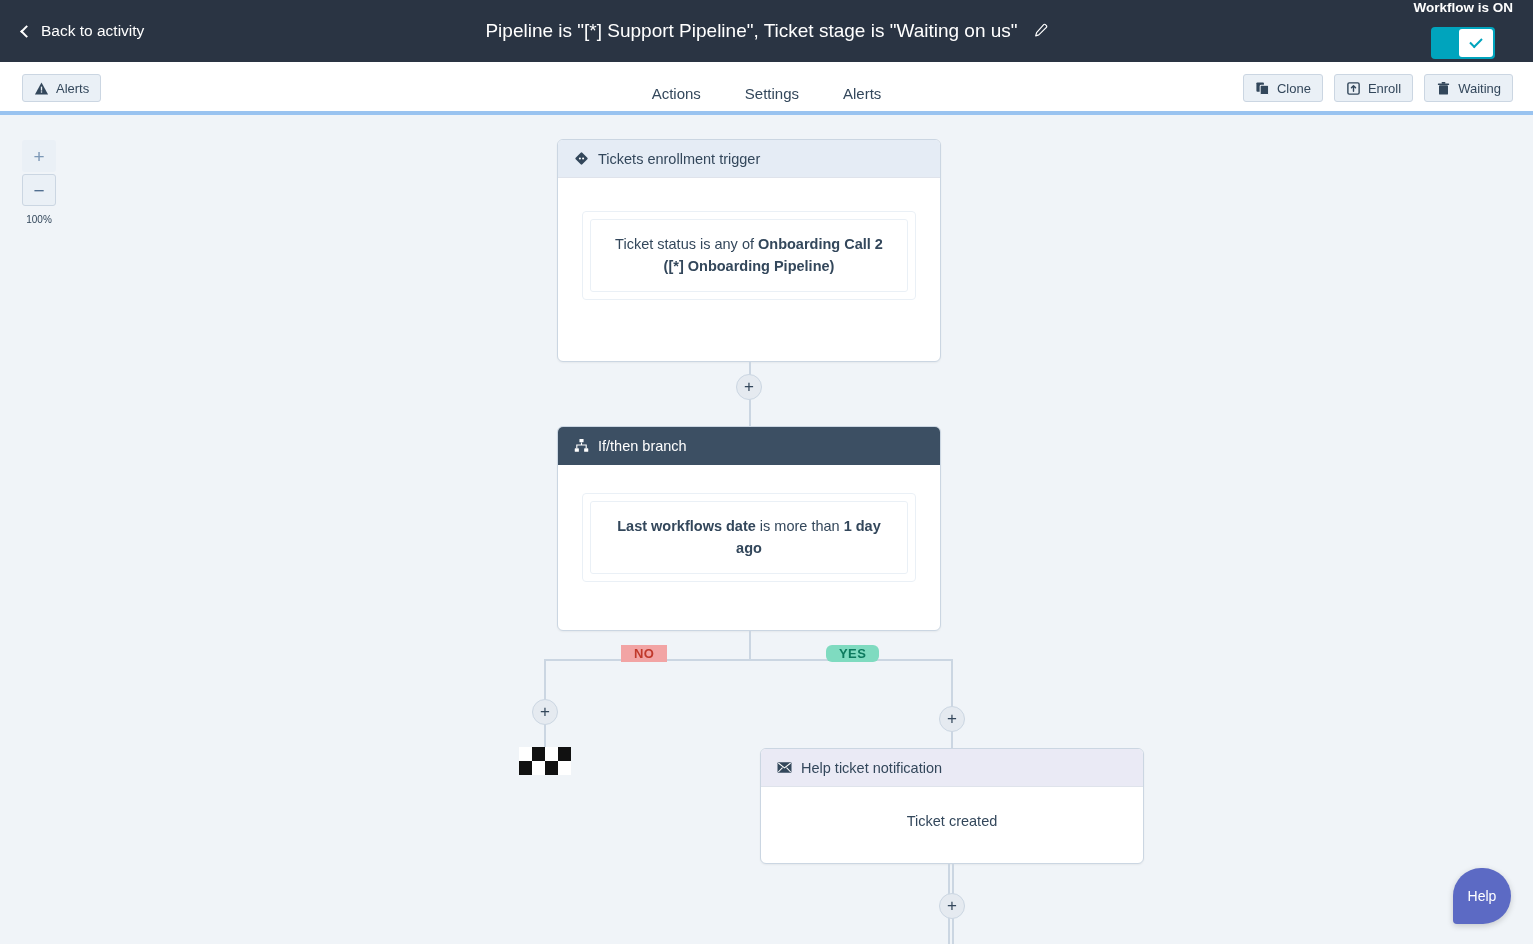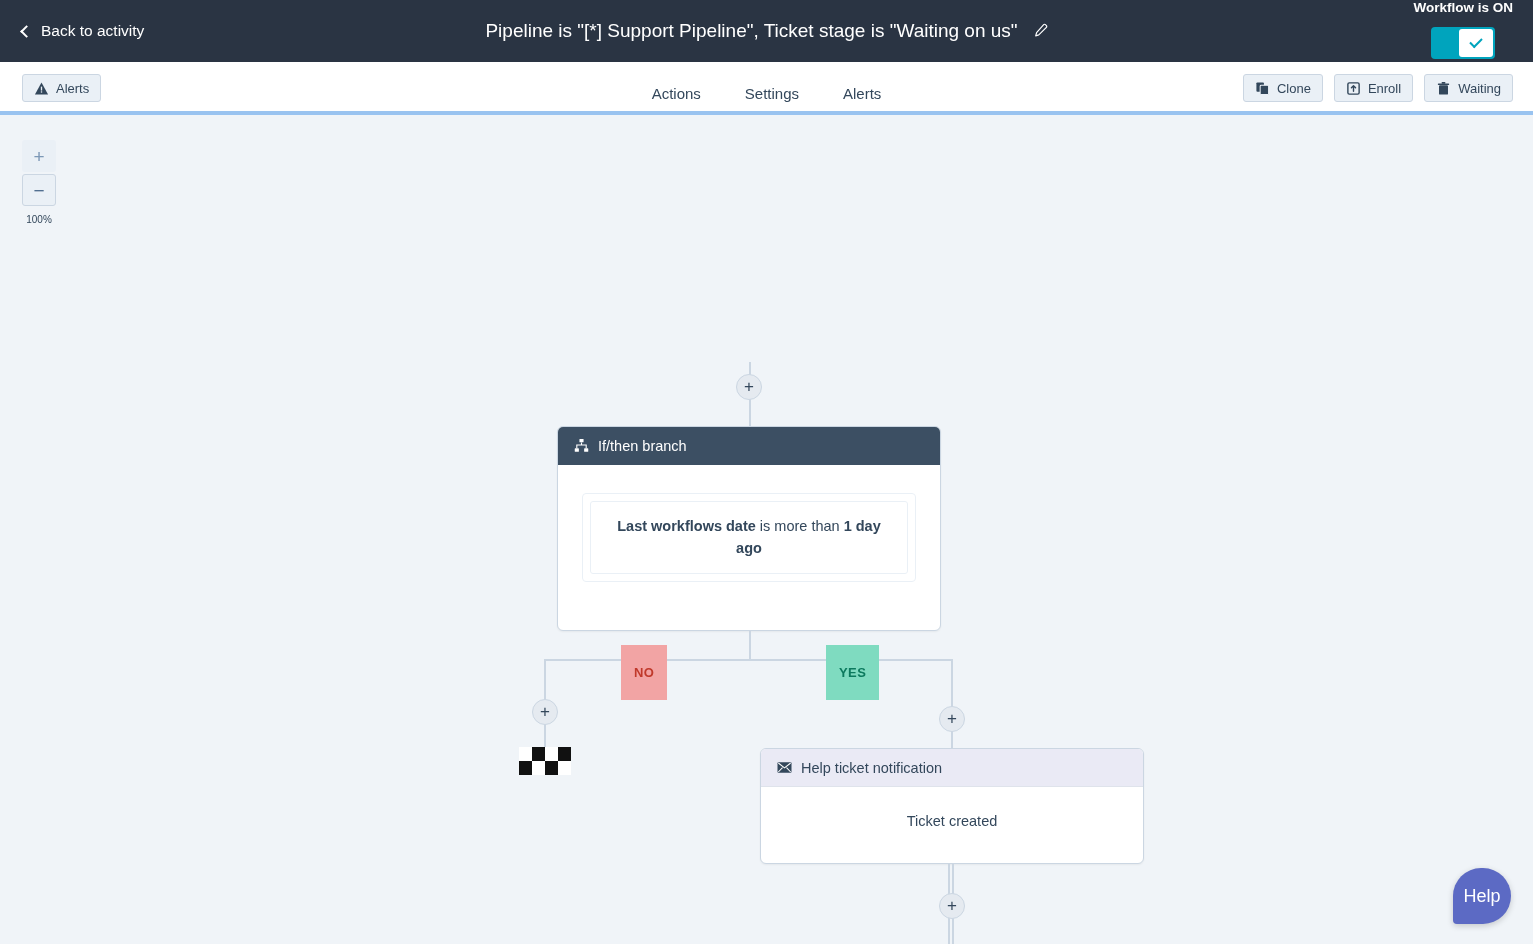--- a/index.html
+++ b/index.html
@@ -155,21 +155,21 @@
   .plus-node {
     position: absolute; width: 26px; height: 26px; border-radius: 50%;
     background: #e5eaf0; border: 1px solid #cbd6e2;
     display: flex; align-items: center; justify-content: center;
     color: #33475b; font-size: 17px; line-height: 1; cursor: pointer;
     z-index: 4;
   }
   .plus-node span { margin-top: -2px; }
 
   .badge {
-    position: absolute; padding: 20px 13px; font-size: 13px; font-weight: bold;
+    position: absolute; padding: 1px 13px; font-size: 13px; font-weight: bold;
     letter-spacing: 0.4px; z-index: 3;
   }
   .badge.no  { background: #f2a4a4; color: #c0392b; }
   .badge.yes { background: #7fdbc0; color: #0c7a5e; }
 
   
   .broken-img {
     position: absolute; width: 52px; height: 28px;
     background-color: #ffffff;
     background-image:
@@ -179,21 +179,21 @@
     background-position: 0 0, 13px 14px;
     z-index: 5;
   }
 
   
   .help-bubble {
     position: absolute; right: 22px; bottom: 20px;
     width: 58px; height: 56px; background: #5c6ac4; color: #ffffff;
     border-radius: 28px 28px 28px 4px;
     display: flex; align-items: center; justify-content: center;
-    font-size: 18px; cursor: pointer;
+    font-size: 14px; cursor: pointer;
     box-shadow: 0 2px 6px rgba(0,0,0,0.18);
   }
 </style>
 </head>
 <body>
 
 <div class="topbar">
   <div class="back-link">
     <span class="chev-left"></span>
     <span>Back to activity</span>
@@ -273,20 +273,37 @@
   <div class="zoom-ctl">
     <div class="zoom-btn">
       <span>+</span>
     </div>
     <div class="zoom-btn minus">
       <span>−</span>
     </div>
     <div class="zoom-pct">100%</div>
   </div>
 
+  <div class="node" style="left:557px; top:24px; width:384px; height:223px;">
+    <div class="node-header trigger">
+      <svg class="ico" viewBox="0 0 16 16">
+        <rect x="3" y="3" width="10" height="10" rx="1.2" fill="#33475b" transform="rotate(45 8 8)"></rect>
+        <circle cx="6.3" cy="8" r="1.1" fill="#ffffff"></circle>
+        <circle cx="9.7" cy="8" r="1.1" fill="#ffffff"></circle>
+      </svg>
+      <span>Tickets enrollment trigger</span>
+    </div>
+    <div class="node-body" style="padding:33px 24px;">
+      <div class="crit-outer">
+        <div class="crit-inner">
+          <span>Ticket status is any of </span><b>Onboarding Call 2 ([*] Onboarding Pipeline)</b>
+        </div>
+      </div>
+    </div>
+  </div>
 
   <div class="vline" style="left:749px; top:247px; height:126px;"></div>
   <div class="plus-node" style="left:736px; top:259px;">
     <span>+</span>
   </div>
 
   <div class="node" style="left:557px; top:311px; width:384px; height:205px;">
     <div class="node-header branch">
       <svg class="ico" viewBox="0 0 16 16">
         <rect x="5.8" y="1" width="4.4" height="3.6" rx="0.6" fill="#ffffff"></rect>
@@ -310,21 +327,21 @@
 
   <div class="badge no" style="left:621px; top:530px;">
     <span>NO</span>
   </div>
   <div class="vline" style="left:544px; top:544px; height:104px;"></div>
   <div class="plus-node" style="left:532px; top:584px;">
     <span>+</span>
   </div>
   <div class="broken-img" style="left:519px; top:632px;"></div>
 
-  <div class="badge yes" style="left:826px; top:530px;">
+  <div class="badge yes" style="left:826px; top:530px;border-radius:6px;">
     <span>YES</span>
   </div>
   <div class="vline" style="left:951px; top:544px; height:104px;"></div>
   <div class="plus-node" style="left:939px; top:591px;">
     <span>+</span>
   </div>
 
   <div class="node" style="left:760px; top:633px; width:384px; height:116px;">
     <div class="node-header email">
       <svg class="ico" viewBox="0 0 18 14">

